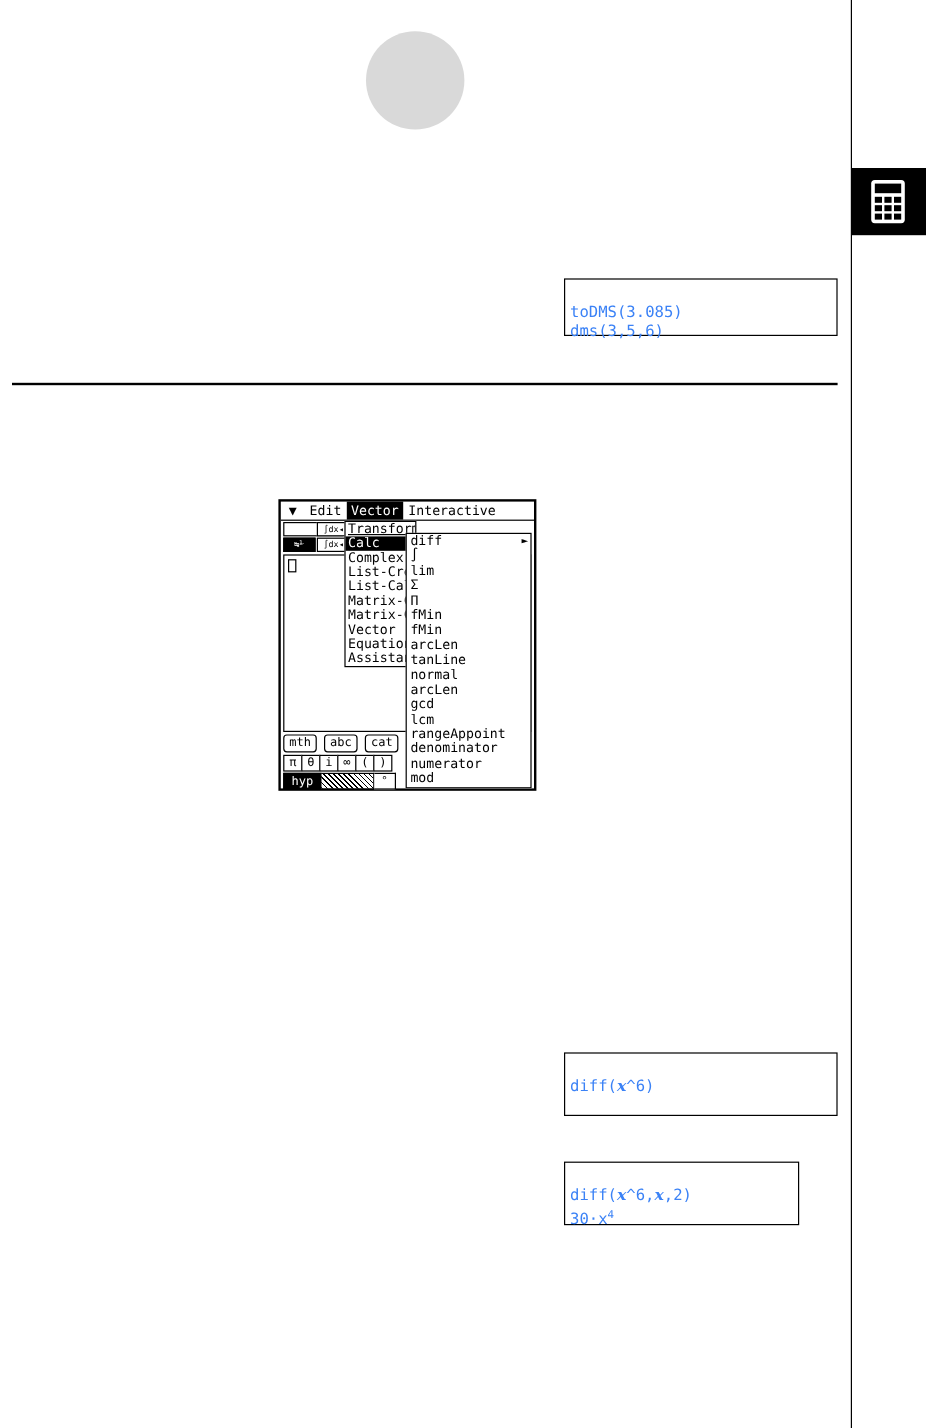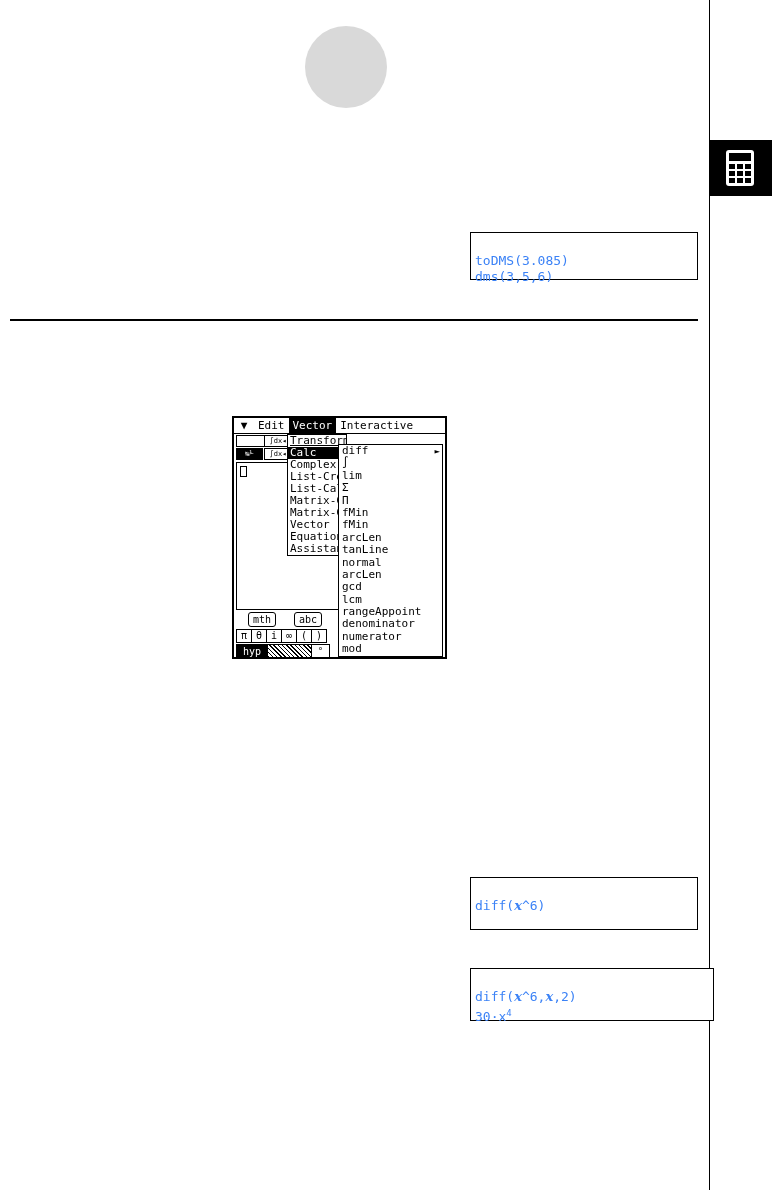--- a/index.html
+++ b/index.html
@@ -105,21 +105,21 @@
   .result-box .rb-input {
     text-align: left;
     white-space: pre;
   }
   .result-box .rb-output {
     text-align: left;
     white-space: pre;
   }
   .rb1 { left: 470px; top: 232px; width: 228px; height: 48px; }
   .rb2 { left: 470px; top: 877px; width: 228px; height: 53px; }
-  .rb3 { left: 470px; top: 968px; width: 244px; height: 53px; }
+  .rb3 { left: 470px; top: 968px; width: 196px; height: 53px; }
   .rb4 { left: 470px; top: 1059px; width: 228px; height: 48px; }
   .rb-output sup {
     font-size: 9px;
     vertical-align: super;
   }
   .italic-x {
     font-style: italic;
     font-family: "DejaVu Serif", serif;
     font-weight: bold;
   }
@@ -209,23 +209,23 @@
   
   .cp-kb {
     position: absolute;
     left: 2px;
     top: 194px;
     width: 207px;
     height: 45px;
   }
   .kb-tabrow {
     position: absolute;
-    left: 12px; top: 0;
+    left: 0; top: 0;
     display: flex;
-    gap: 18px;
+    gap: 6px;
   }
   .kb-tab {
     border: 1px solid #000000;
     border-radius: 3px;
     box-sizing: border-box;
     padding: 0 4px;
     font-size: 10px;
     line-height: 14px;
     height: 15px;
     background: #ffffff;

